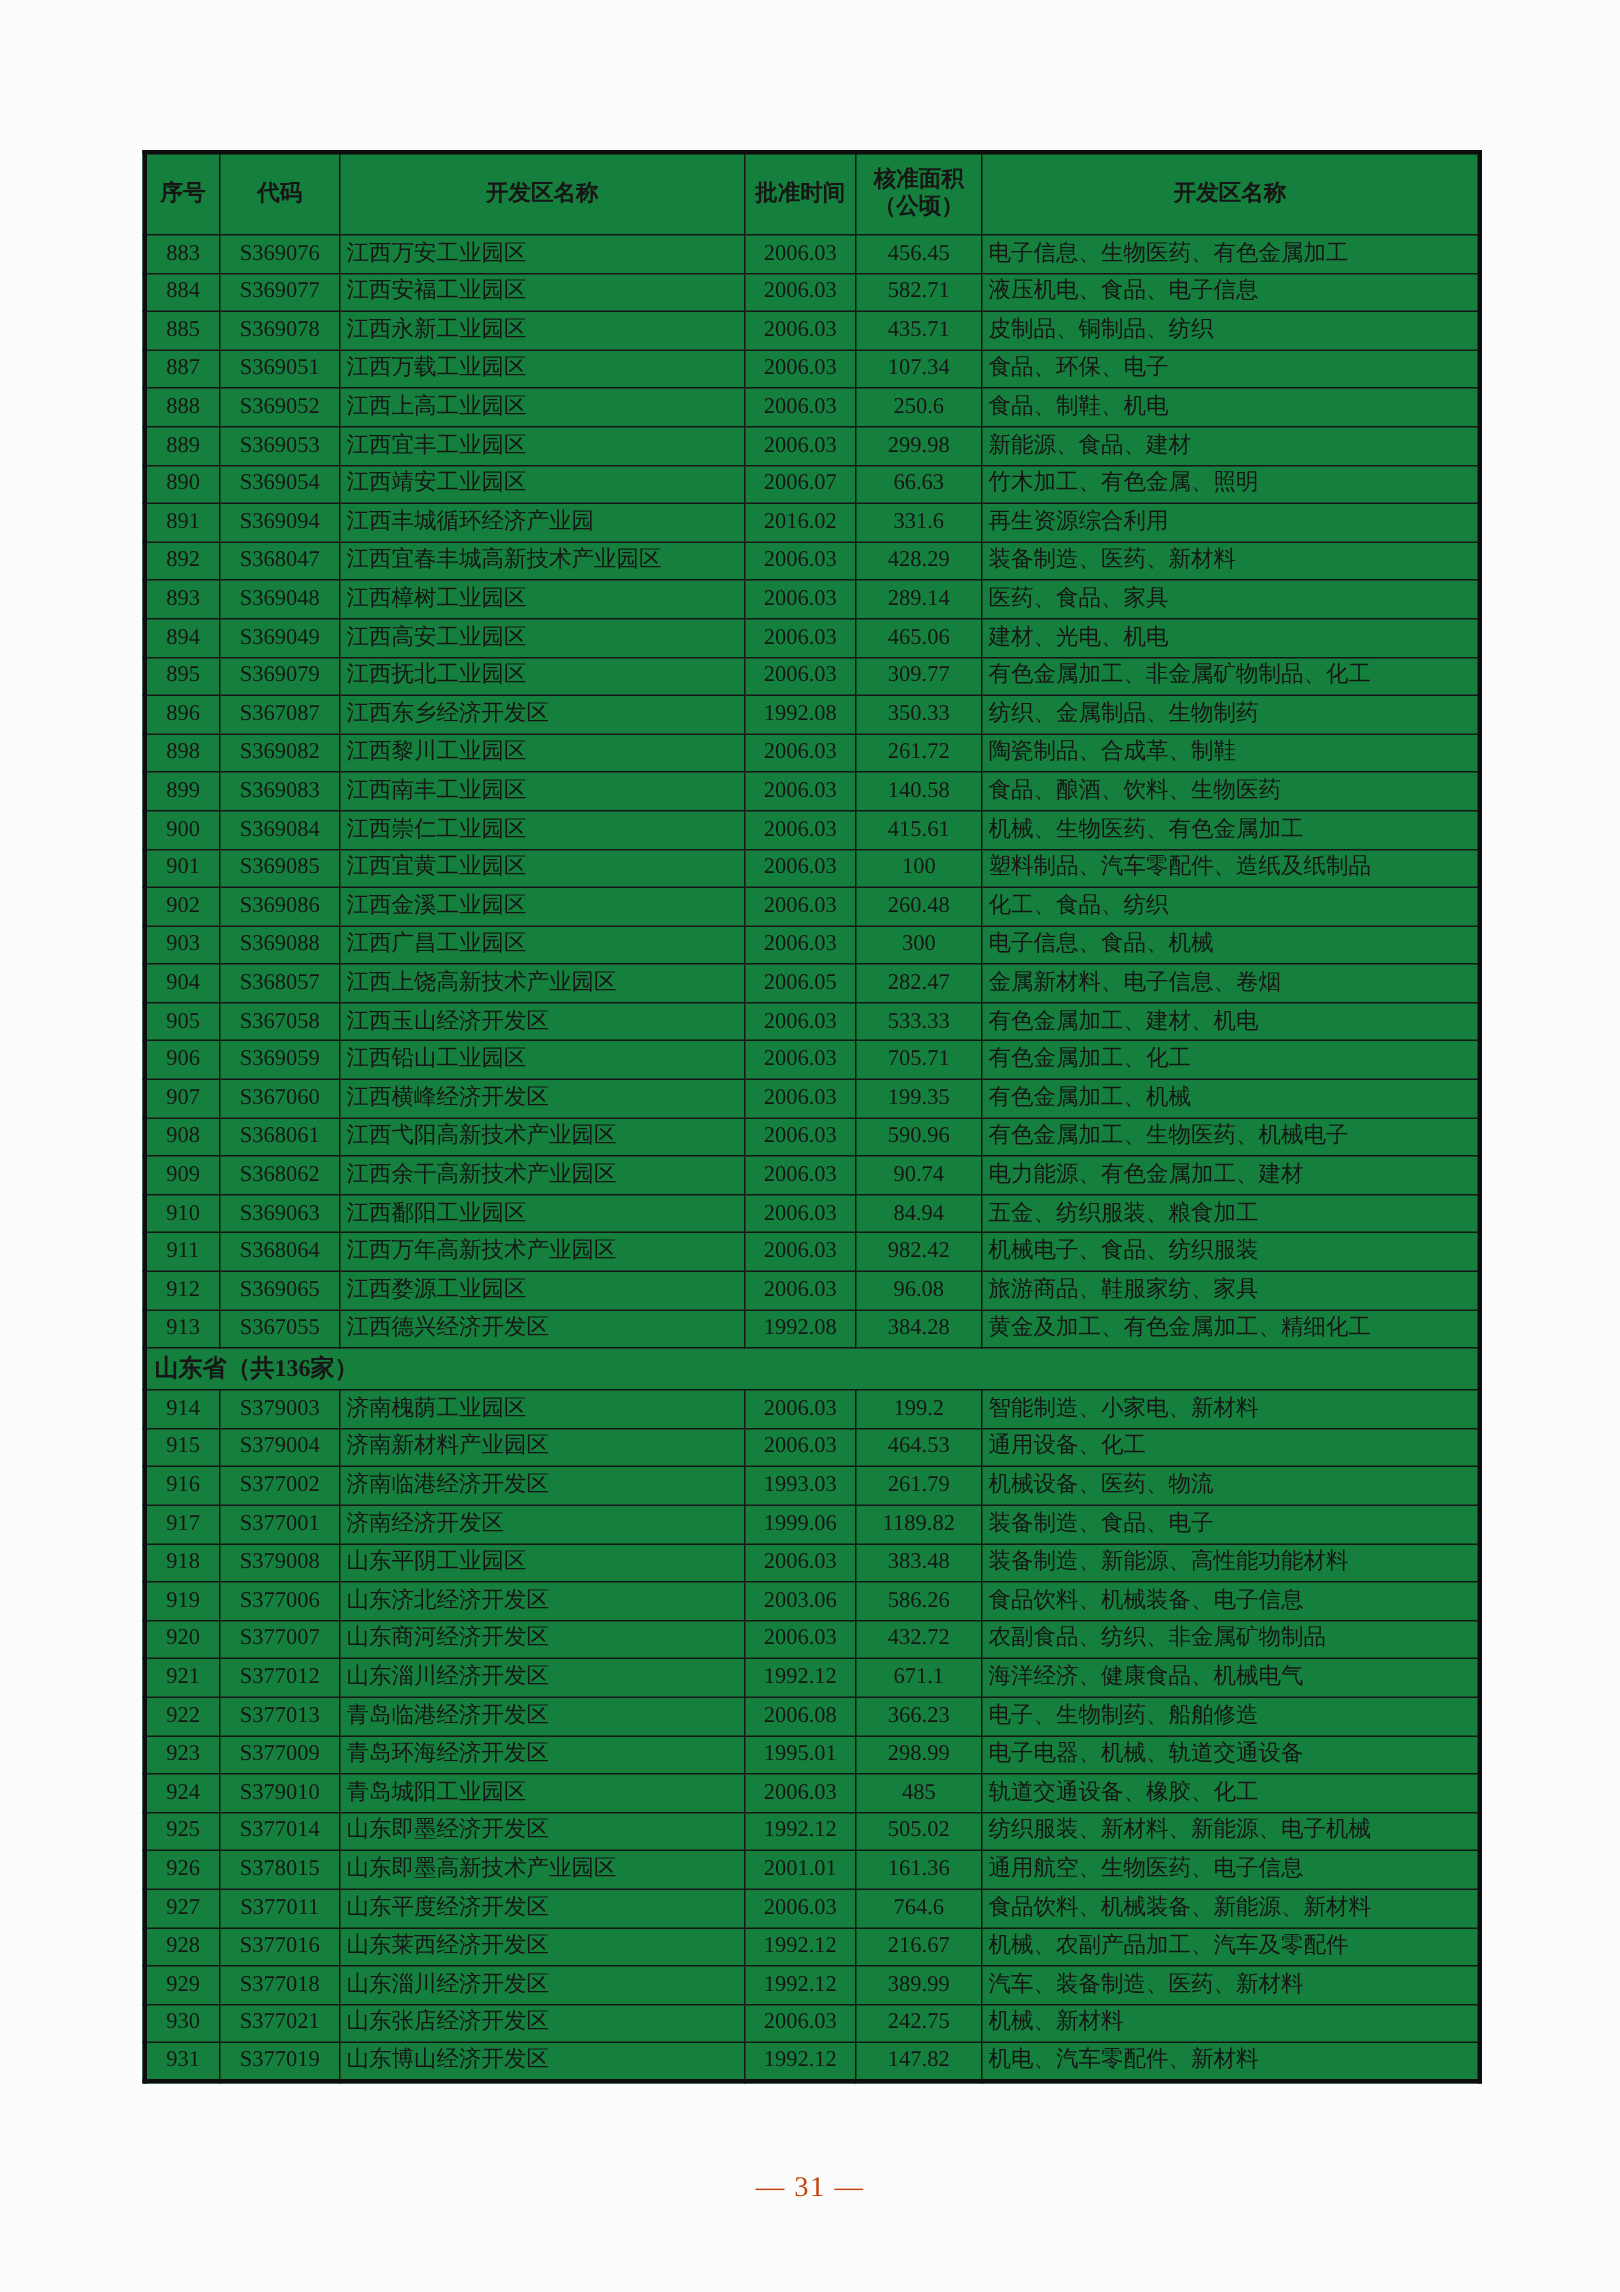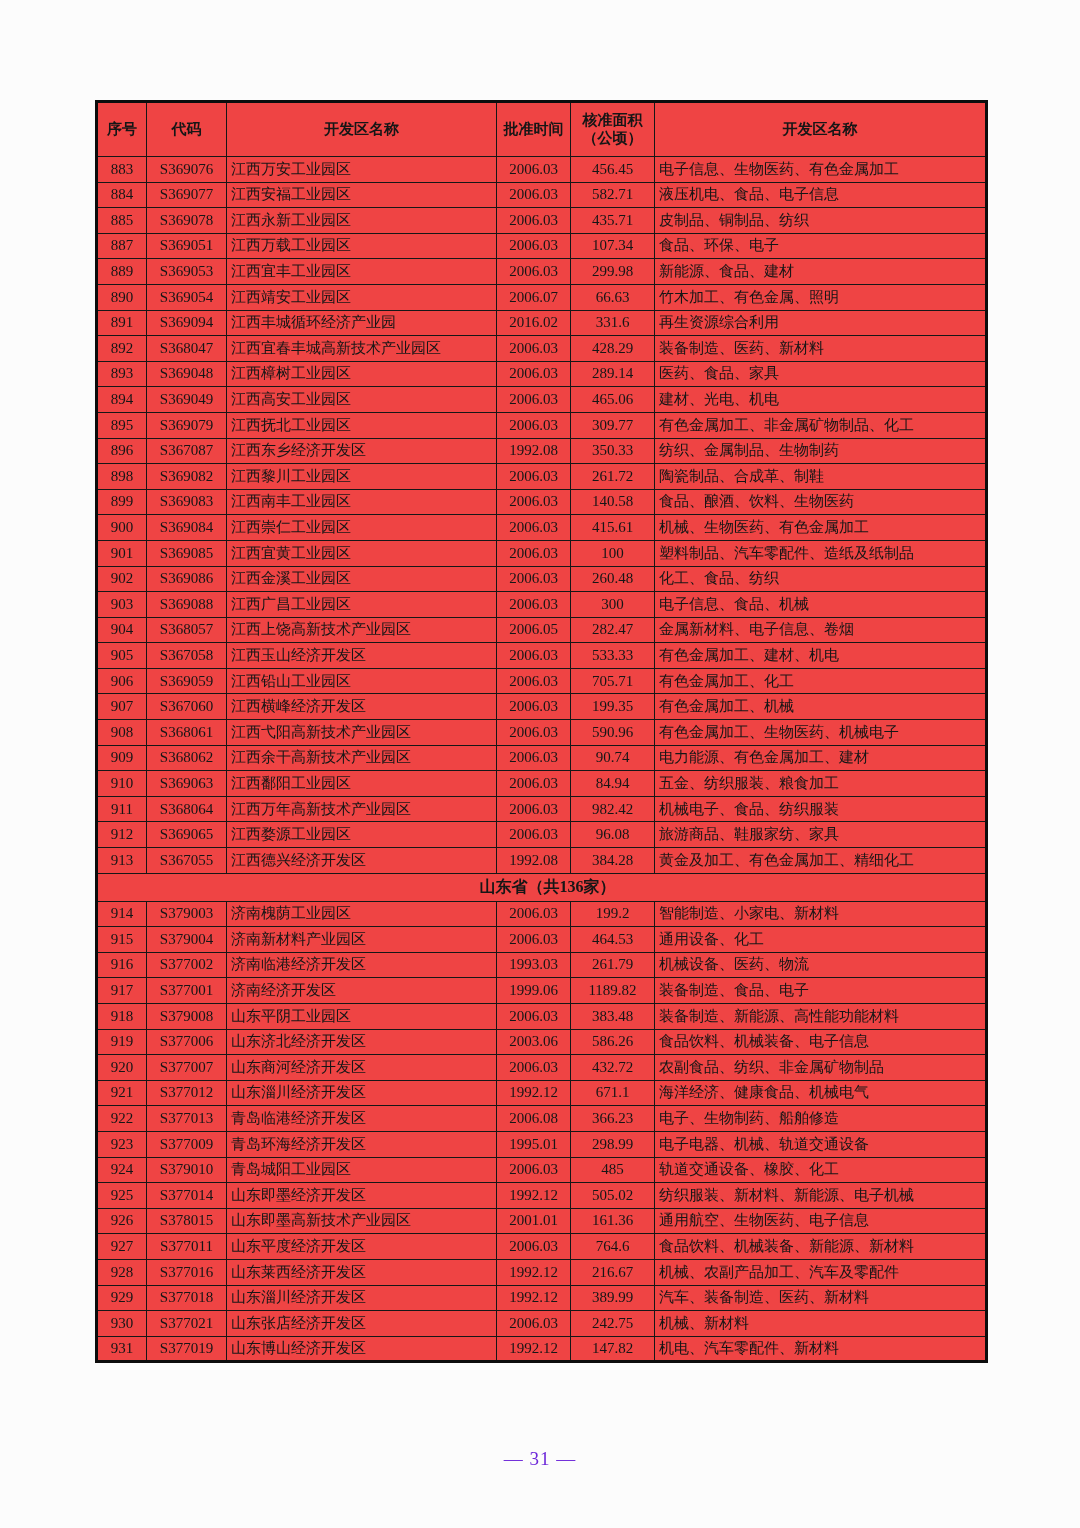--- a/index.html
+++ b/index.html
@@ -20,21 +20,21 @@
     position: absolute;
     inset: 0;
   }
   table.dev-table {
     position: absolute;
     left: 95px;
     top: 100px;
     width: 890px;
     border-collapse: collapse;
     table-layout: fixed;
-    background: #ef4444;
+    background: #15803d;
     border: 3px solid #0d0d0d;
   }
   table.dev-table th,
   table.dev-table td {
     border: 1.6px solid #171717;
     padding: 0 4px;
     font-size: 15px;
     line-height: 1.15;
     overflow: hidden;
     white-space: nowrap;
@@ -45,37 +45,37 @@
     font-weight: bold;
     font-size: 16px;
     text-align: center;
     border-bottom: 2.2px solid #0d0d0d;
   }
   tbody tr { height: 25.6px; }
   tbody tr.section-row { height: 28px; }
   tbody tr.section-row td {
     font-weight: bold;
     font-size: 16px;
-    text-align: center;
-    padding-left: 16px;
+    text-align: left;
+    padding-left: 5px;
     border-left: none;
     border-right: none;
   }
   td.c-center { text-align: center; }
   td.c-left { text-align: left; padding-left: 6px; }
   .area-head-line { display: block; text-align: center; }
   .footer-pagenum {
     position: absolute;
     left: 0;
     width: 100%;
     top: 1448px;
     text-align: center;
     font-size: 19px;
     letter-spacing: 1px;
-    color: #6d28d9;
+    color: #c2410c;
   }
 </style>
 </head>
 <body>
 
 <div class="page">
 
   <table class="dev-table">
     <colgroup>
       <col style="width:50px">
@@ -125,20 +125,28 @@
         </tr>
         <tr>
           <td class="c-center">887</td>
           <td class="c-center">S369051</td>
           <td class="c-left">江西万载工业园区</td>
           <td class="c-center">2006.03</td>
           <td class="c-center">107.34</td>
           <td class="c-left">食品、环保、电子</td>
         </tr>
         <tr>
+          <td class="c-center">888</td>
+          <td class="c-center">S369052</td>
+          <td class="c-left">江西上高工业园区</td>
+          <td class="c-center">2006.03</td>
+          <td class="c-center">250.6</td>
+          <td class="c-left">食品、制鞋、机电</td>
+        </tr>
+        <tr>
           <td class="c-center">889</td>
           <td class="c-center">S369053</td>
           <td class="c-left">江西宜丰工业园区</td>
           <td class="c-center">2006.03</td>
           <td class="c-center">299.98</td>
           <td class="c-left">新能源、食品、建材</td>
         </tr>
         <tr>
           <td class="c-center">890</td>
           <td class="c-center">S369054</td>

